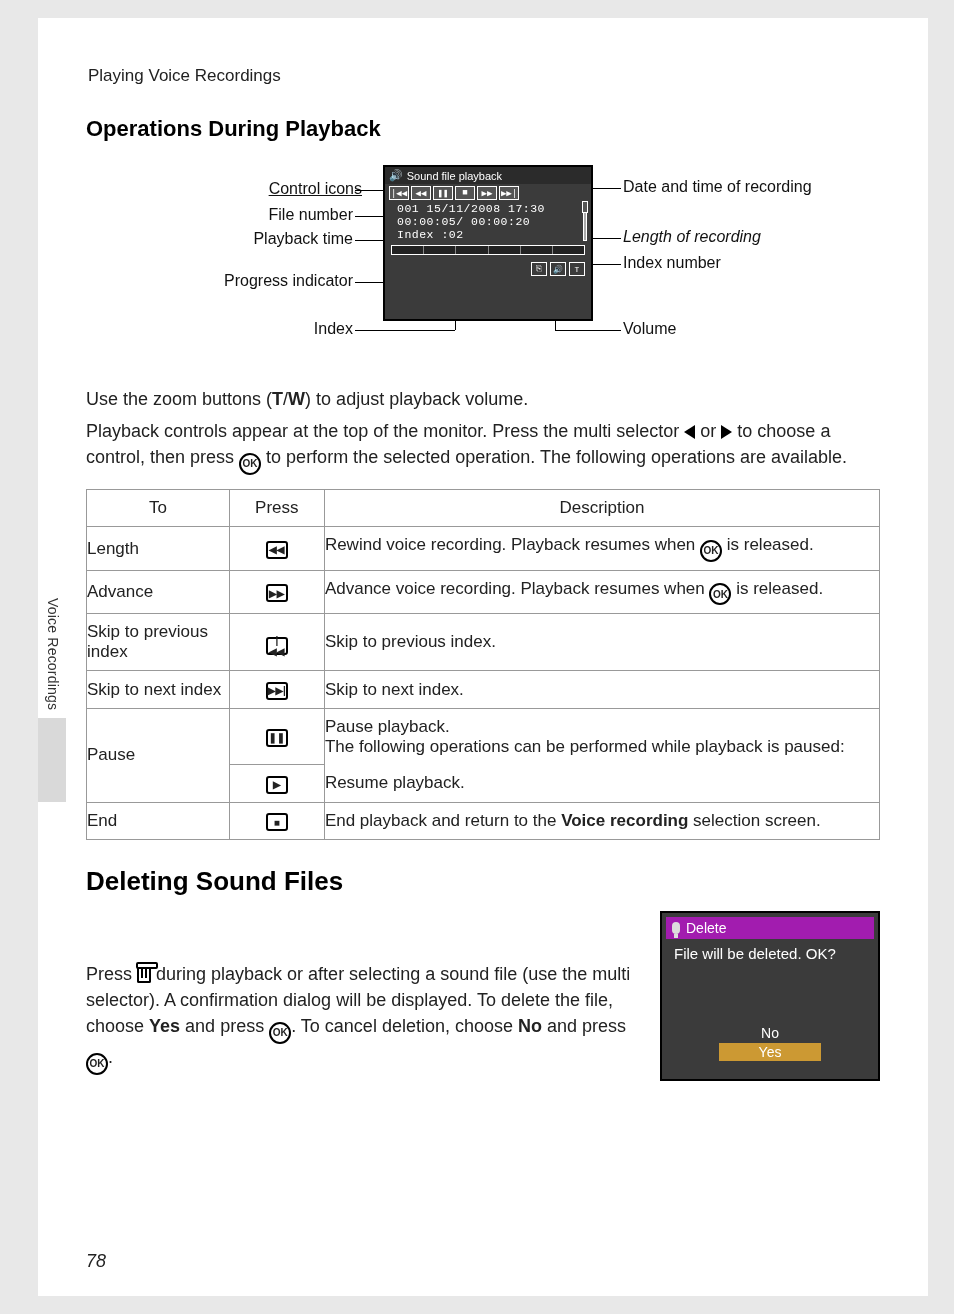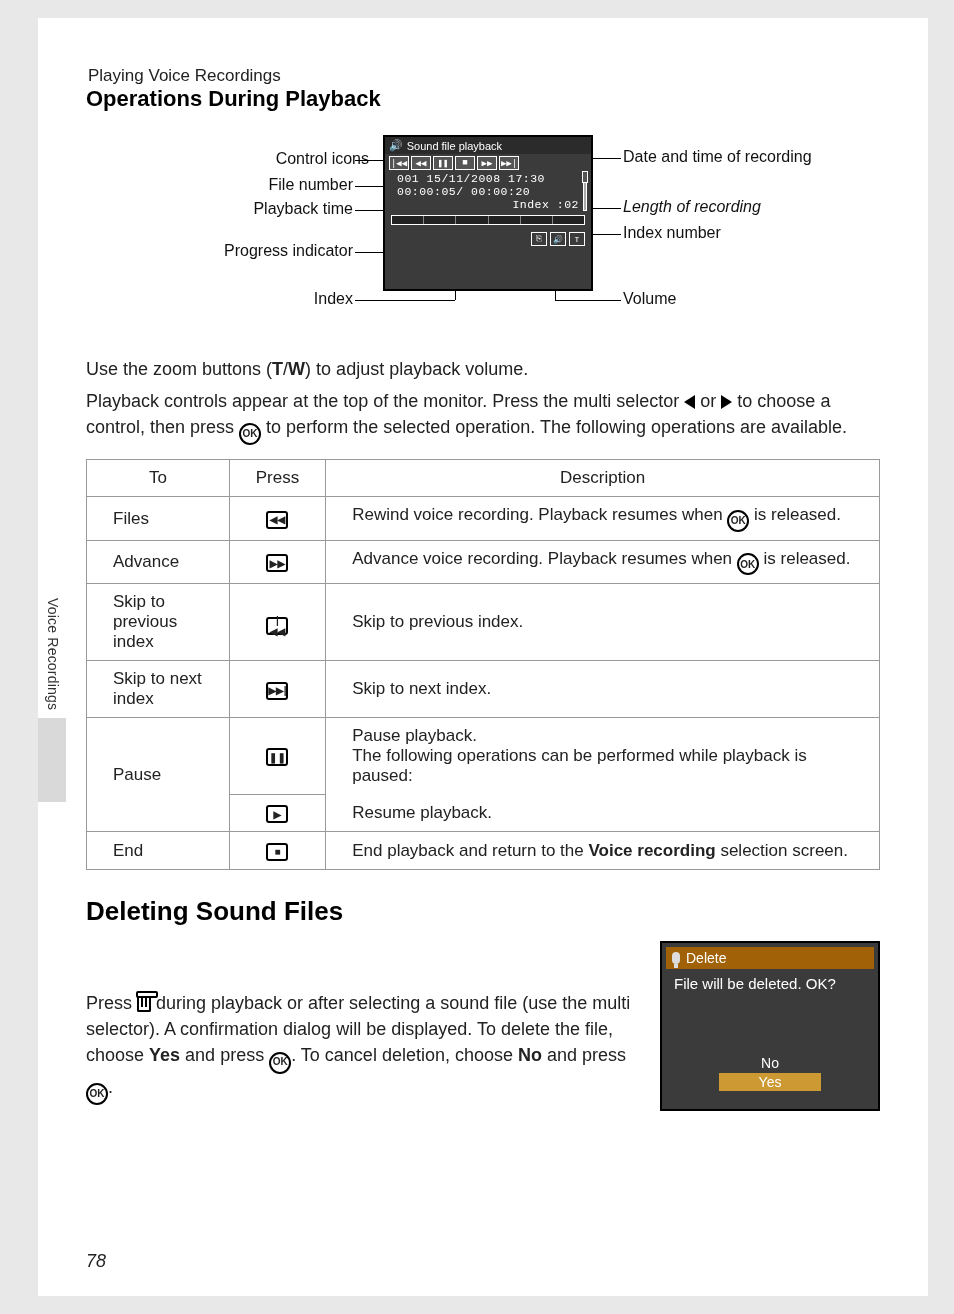--- a/index.html
+++ b/index.html
@@ -2,21 +2,21 @@
 <html><head>
 <meta charset="utf-8">
 <style>
   * { box-sizing: border-box; margin: 0; padding: 0; }
   body { width: 954px; height: 1314px; background: #e8e8e8; font-family: "Helvetica Neue", Arial, sans-serif; color: #222; position: relative; }
   .page { background: #fff; margin: 18px 26px 18px 38px; height: 1278px; padding: 48px 48px 28px 48px; position: relative; }
   .sideband { position: absolute; left: 0; top: 0; width: 32px; height: 1278px; background: #fff; }
   .sidetab { position: absolute; left: 0; top: 580px; width: 28px; height: 120px; }
   .sidetab.blank { top: 700px; height: 84px; background: #d9d9d9; width: 28px; }
   .sidetab-text { writing-mode: vertical-rl; font-size: 14px; color: #333; position: absolute; left: 7px; top: 0; letter-spacing: .2px; }
-  .header-text { font-size: 17px; color: #222; margin-left: 2px; }
+  .header-text { font-size: 17px; color: #222; margin-bottom: 30px; margin-left: 2px; }
   h2.operations { font-size: 22px; font-weight: 700; color: #000; margin-bottom: 18px; }
   h2.deleting { font-size: 26px; font-weight: 700; color: #000; margin: 26px 0 10px 0; }
   .figure-area { position: relative; height: 210px; margin: 0 auto 16px auto; width: 780px; }
   .callout { position: absolute; font-size: 16px; color: #111; }
   .callout.right { text-align: left; }
   .callout.left  { text-align: right; }
   .line { position: absolute; background: #000; }
   .hline { height: 1px; }
   .vline { width: 1px; }
   .screen { position: absolute; left: 290px; top: 5px; width: 210px; height: 156px; border: 2px solid #000; background: #3b3b3b; color: #fff; font-family: "Courier New", monospace; font-size: 12px; overflow: hidden; }
@@ -28,35 +28,35 @@
   .screen .progress .ticks { position: absolute; top: 0; left: 0; right: 0; bottom: 0; display: flex; }
   .screen .progress .tick { flex: 1; border-right: 1px solid #888; }
   .screen .progress .tick:last-child { border-right: none; }
   .screen .bottom-icons { display: flex; justify-content: flex-end; gap: 3px; padding: 3px 6px; font-size: 11px; }
   .bottom-icn { width: 16px; height: 14px; border: 1px solid #fff; display: flex; align-items: center; justify-content: center; font-size: 8px; }
   .scrollbar { position: absolute; right: 4px; top: 34px; width: 4px; height: 40px; background: #aaa; border: 1px solid #fff; }
   .scrollbar .thumb { width: 6px; height: 12px; background: #555; border: 1px solid #fff; margin: -1px -2px 0 -2px; }
   .para { font-size: 18px; line-height: 1.45; margin: 6px 0; }
   .bold { font-weight: 700; }
   table.ops { width: 100%; border-collapse: collapse; margin-top: 14px; font-size: 17px; }
-  table.ops th, table.ops td { border: 1px solid #999; padding: 8px 26px; vertical-align: middle; text-align: left; }
+  table.ops th, table.ops td { border: 1px solid #999; padding: 8px 0; vertical-align: middle; text-align: left; }
   table.ops th { font-weight: 400; text-align: center; background: #fff; }
   table.ops td.center { text-align: center; }
   .icn-box { display: inline-flex; width: 22px; height: 18px; border: 2px solid #000; border-radius: 3px; align-items: center; justify-content: center; font-size: 10px; font-weight: 700; }
   .ok-circle { display: inline-flex; width: 22px; height: 22px; border: 2px solid #000; border-radius: 50%; align-items: center; justify-content: center; font-size: 10px; font-weight: 700; vertical-align: -4px; }
   .tri { display: inline-block; width: 0; height: 0; vertical-align: -2px; }
   .tri-left { border-top: 7px solid transparent; border-bottom: 7px solid transparent; border-right: 11px solid #000; }
   .tri-right { border-top: 7px solid transparent; border-bottom: 7px solid transparent; border-left: 11px solid #000; }
   .trash { display: inline-block; width: 14px; height: 16px; border: 2px solid #000; border-top: none; position: relative; vertical-align: -3px; border-radius: 0 0 2px 2px; }
   .trash::before { content: ""; position: absolute; top: -5px; left: -3px; width: 18px; height: 3px; border: 2px solid #000; border-radius: 2px; }
   .trash::after { content: ""; position: absolute; top: 2px; left: 2px; width: 2px; height: 9px; background: #000; box-shadow: 4px 0 0 #000; }
   .delete-section { display: flex; gap: 24px; align-items: flex-end; }
   .delete-text { flex: 1; }
   .delete-screen { width: 220px; height: 170px; border: 2px solid #000; background: #3b3b3b; color: #fff; font-family: Arial, sans-serif; font-size: 13px; padding: 4px; margin-top: 4px; position: relative; }
-  .delete-screen .hdr { background: #a16207; padding: 3px 6px; font-size: 14px; display: flex; align-items: center; gap: 6px; }
+  .delete-screen .hdr { background: #a21caf; padding: 3px 6px; font-size: 14px; display: flex; align-items: center; gap: 6px; }
   .delete-screen .body { padding: 6px 8px; font-size: 15px; }
   .delete-screen .opts { position: absolute; left: 0; right: 0; bottom: 18px; text-align: center; font-size: 14px; }
   .delete-screen .opts .sel { background: #cc9933; padding: 1px 40px; display: inline-block; margin-top: 2px; }
   .pagenum { position: absolute; left: 48px; bottom: 24px; font-size: 18px; font-style: italic; }
   .mic { display: inline-block; width: 8px; height: 12px; background: #ddd; border-radius: 4px; position: relative; }
   .mic::after { content:""; position:absolute; bottom:-4px; left:2px; width:4px; height:4px; background:#ddd; }
 </style>
 </head>
 <body>
 
@@ -66,21 +66,21 @@
       <span class="sidetab-text">Voice Recordings</span>
     </div>
   <div class="sidetab blank"></div>
 
   <div class="header-text">Playing Voice Recordings</div>
 
   <h2 class="operations">Operations During Playback</h2>
 
   <div class="figure-area">
 
-    <div class="callout left" style="left:16px; top:20px; width:260px;">Control icons</div>
+    <div class="callout left" style="left:9px; top:20px; width:260px;text-decoration:underline;">Control icons</div>
     <div class="callout left" style="left:0; top:46px; width:260px;">File number</div>
     <div class="callout left" style="left:0; top:70px; width:260px;">Playback time</div>
     <div class="callout left" style="left:0; top:112px; width:260px;">Progress indicator</div>
     <div class="callout left" style="left:0; top:160px; width:260px;">Index</div>
 
     <div class="line hline" style="left:262px; top:30px; width:36px;"></div>
     <div class="line hline" style="left:262px; top:56px; width:40px;"></div>
     <div class="line hline" style="left:262px; top:80px; width:40px;"></div>
     <div class="line hline" style="left:262px; top:122px; width:30px;"></div>
     <div class="line hline" style="left:262px; top:170px; width:100px;"></div>
@@ -109,21 +109,21 @@
         <div class="ctrl-icn">❚❚</div>
         <div class="ctrl-icn">■</div>
         <div class="ctrl-icn">▶▶</div>
         <div class="ctrl-icn">▶▶|</div>
       </div>
       <div class="scrollbar">
           <div class="thumb"></div>
         </div>
       <div class="txt">001  15/11/2008 17:30</div>
       <div class="txt">00:00:05/ 00:00:20</div>
-      <div class="txt" style="text-align:right;">Index :02</div>
+      <div class="txt" style="">Index :02</div>
       <div class="progress">
         <div class="ticks">
             <div class="tick"></div>
             <div class="tick"></div>
             <div class="tick"></div>
             <div class="tick"></div>
             <div class="tick"></div>
             <div class="tick"></div>
           </div>
       </div>
@@ -145,21 +145,21 @@
   <table class="ops">
     <thead>
       <tr>
         <th style="width:18%;">To</th>
         <th style="width:12%;">Press</th>
         <th>Description</th>
       </tr>
     </thead>
     <tbody>
       <tr>
-        <td>Files</td>
+        <td>Length</td>
         <td class="center"><span class="icn-box">◀◀</span></td>
         <td><span>Rewind voice recording. Playback resumes when </span><span class="ok-circle">OK</span><span> is released.</span></td>
       </tr>
       <tr>
         <td>Advance</td>
         <td class="center"><span class="icn-box">▶▶</span></td>
         <td><span>Advance voice recording. Playback resumes when </span><span class="ok-circle">OK</span><span> is released.</span></td>
       </tr>
       <tr>
         <td>Skip to previous index</td>

